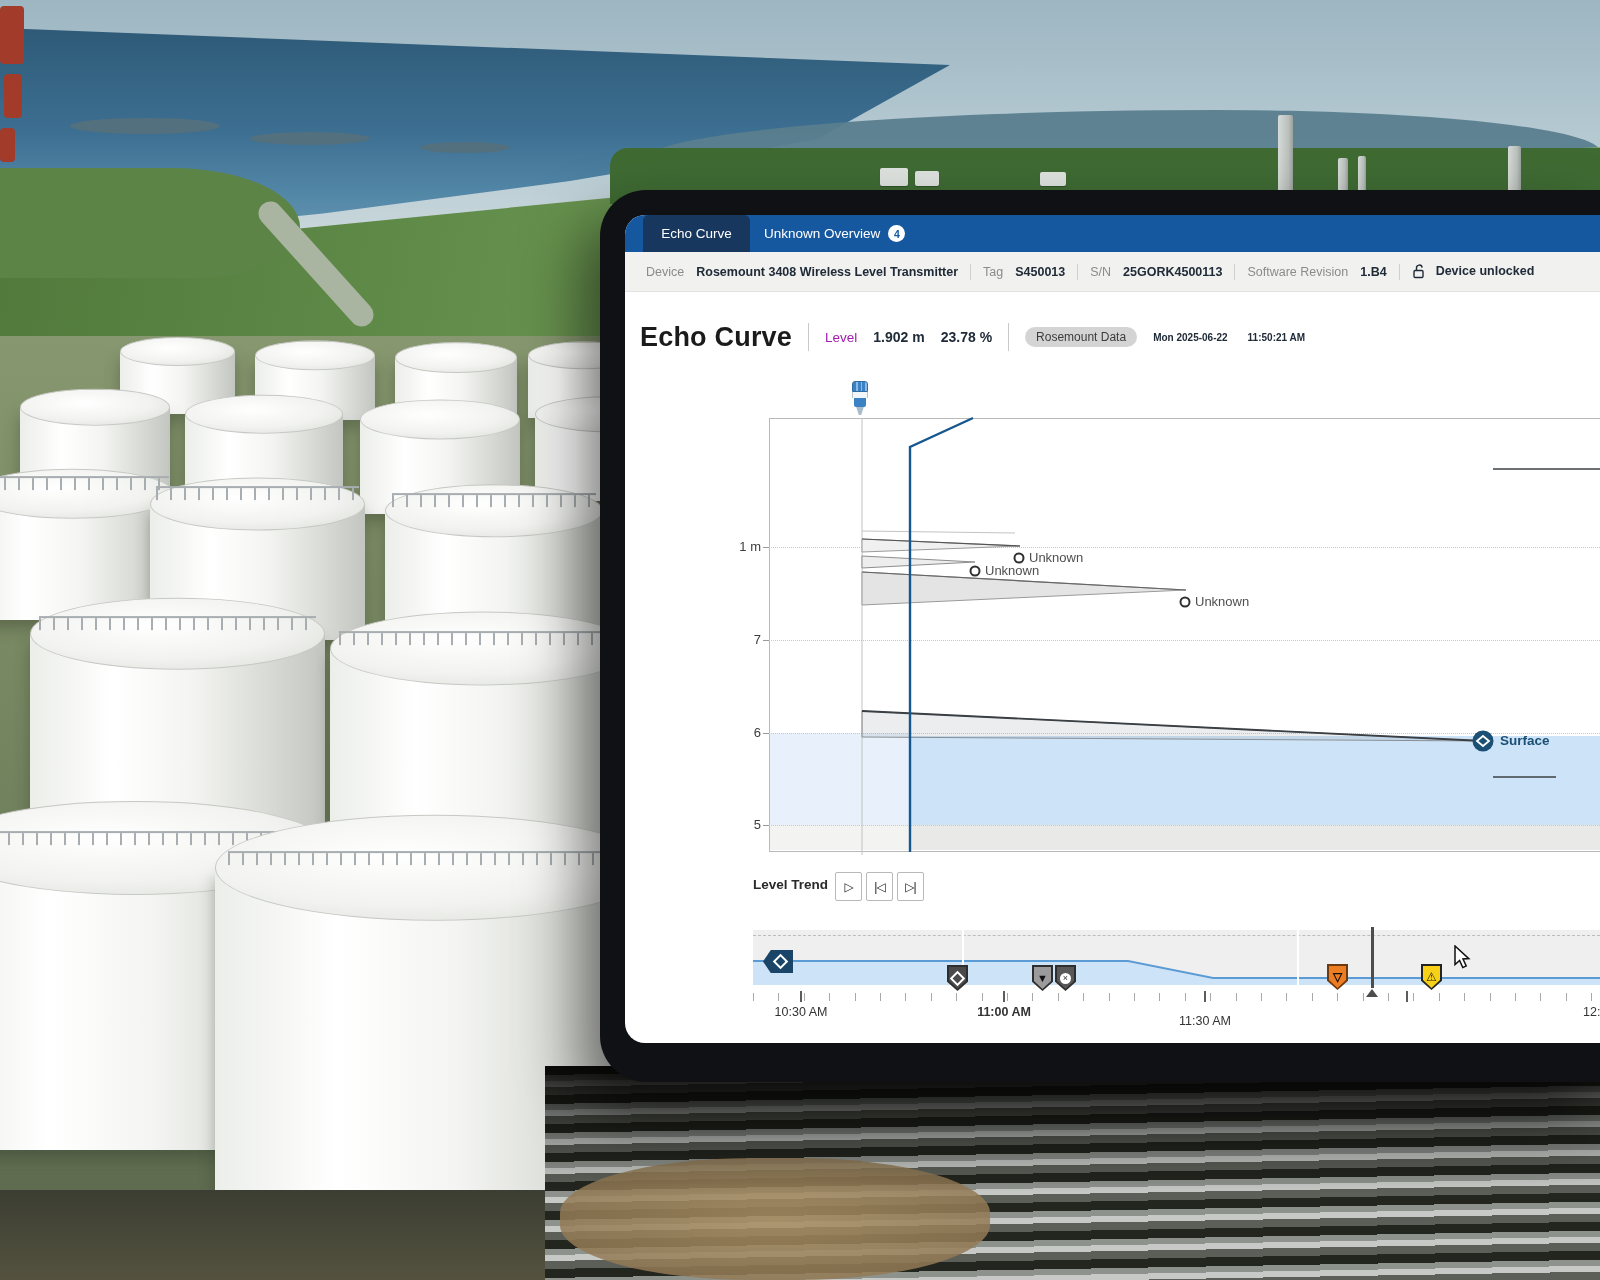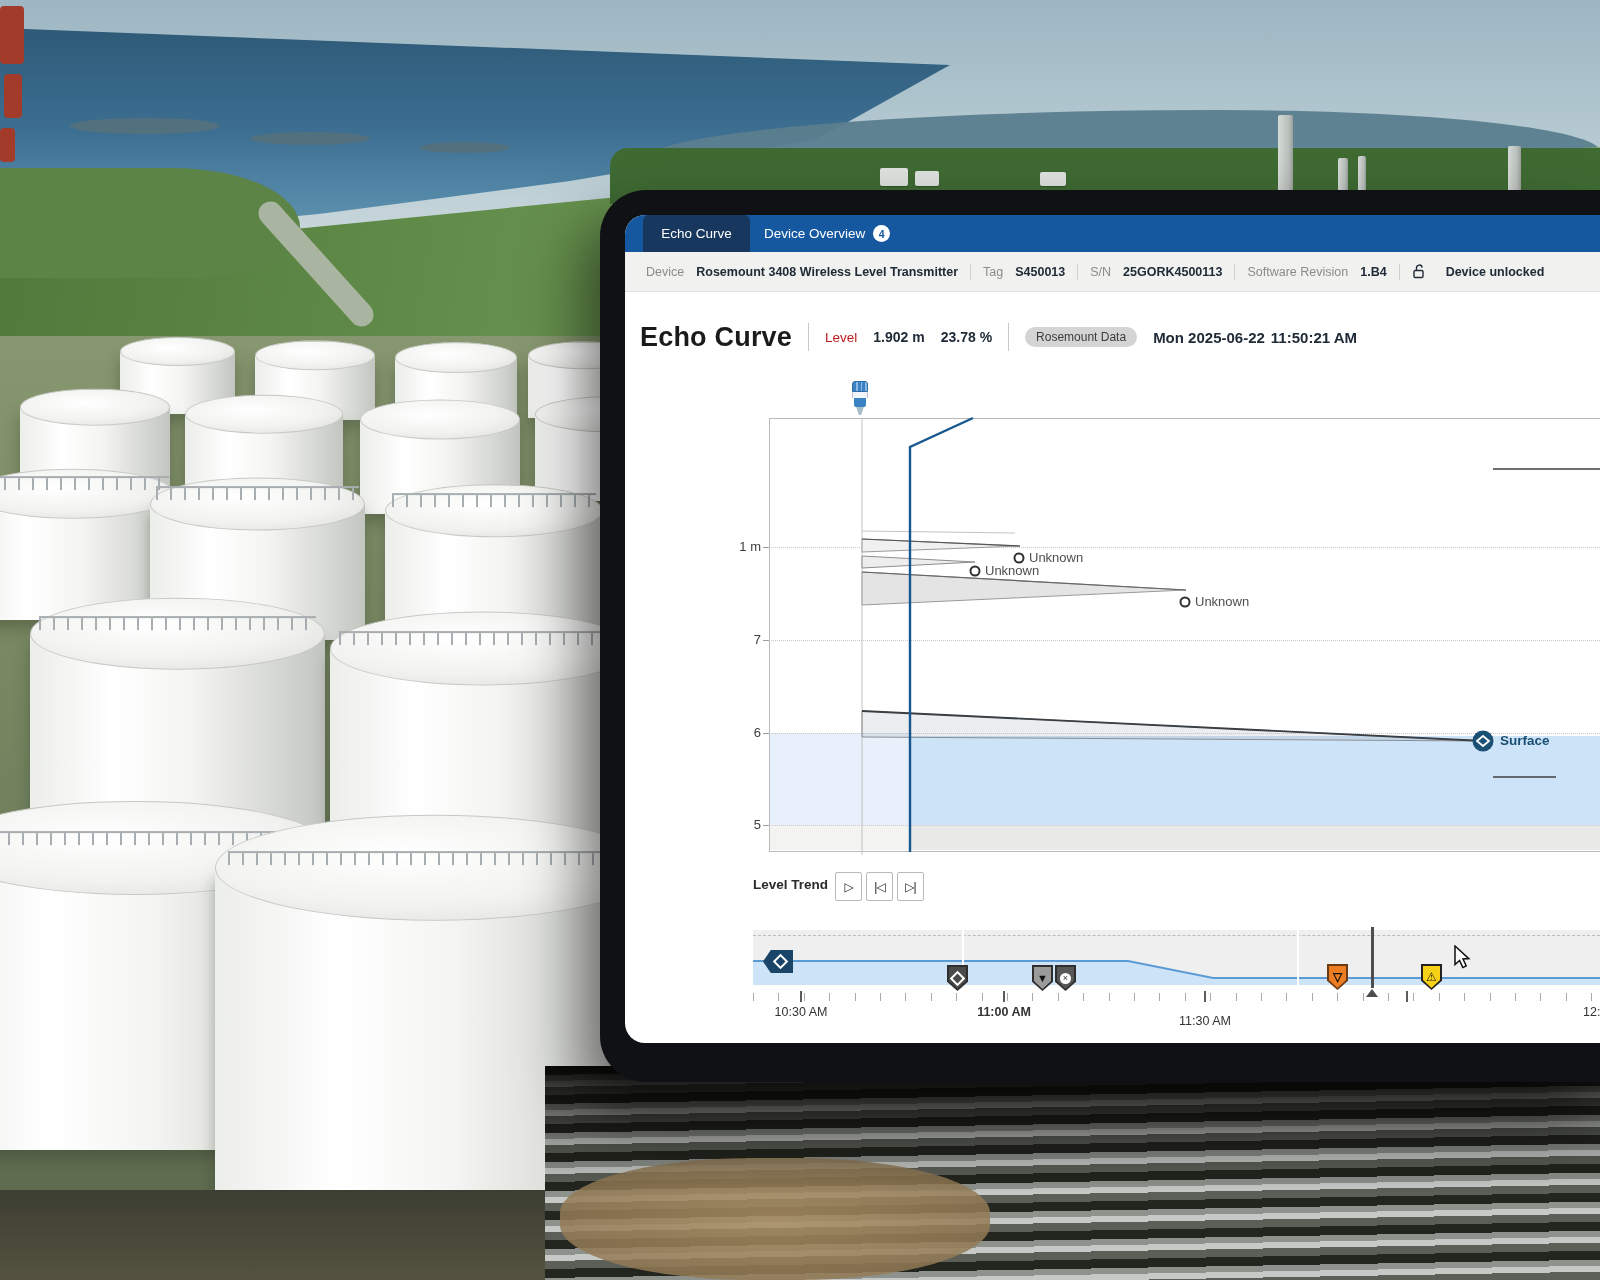--- a/index.html
+++ b/index.html
@@ -55,30 +55,30 @@
     padding:0 14px;color:#fff;font-size:13.5px;}
   .tab-badge{width:17px;height:17px;border-radius:50%;background:#fff;color:#1558a0;
     font-size:10.5px;font-weight:bold;display:flex;align-items:center;justify-content:center;}
 
   
   .devbar{position:absolute;left:0;top:37px;width:100%;height:40px;background:#f1f1ef;
     border-bottom:1px solid #e2e2e0;display:flex;align-items:center;gap:12px;padding-left:21px;
     font-size:12.5px;color:#8b8b8b;box-sizing:border-box;}
   .devbar b{color:#202b38;font-weight:bold;}
   .vsep{width:1px;height:16px;background:#cfcfcd;}
-  .lockwrap{display:flex;align-items:center;gap:20px;color:#202b38;font-weight:bold;}
+  .lockwrap{display:flex;align-items:flex-start;gap:10px;color:#202b38;font-weight:bold;}
 
   
   .titlerow{position:absolute;left:15px;top:100px;height:44px;display:flex;align-items:center;gap:16px;}
   .pgtitle{font-size:27px;font-weight:bold;color:#1b1b1b;letter-spacing:.2px;}
   .tdiv{width:1px;height:28px;background:#c9c9c9;}
-  .lvl-label{font-size:13.5px;color:#b91c1c;}
+  .lvl-label{font-size:13.5px;color:#a21caf;}
   .lvl-val{font-size:14px;font-weight:bold;color:#202b38;}
   .pill{background:#d4d4d4;color:#3c3c3c;font-size:12px;padding:3px 11px;border-radius:11px;}
-  .tstamp{font-size:15px;font-weight:bold;color:#202b38;display:flex;gap:6px;}
+  .tstamp{font-size:10px;font-weight:bold;color:#202b38;display:flex;gap:20px;}
 
   
   .chartbox{position:absolute;left:144px;top:203px;width:831px;height:432px;
     border-left:1px solid #b9b9b9;border-top:1px solid #b9b9b9;border-bottom:1px solid #b9b9b9;}
   .grid{position:absolute;left:144px;width:831px;height:0;border-top:1px dotted #c8c8c8;}
   .ytick{position:absolute;width:6px;height:1px;background:#9a9a9a;left:138px;}
   .ylab{position:absolute;left:96px;width:40px;text-align:right;font-size:13px;color:#3c3c3c;}
   .liq{position:absolute;}
   .unk{position:absolute;font-size:13px;color:#4f4f4f;}
   .surf-label{position:absolute;font-size:13.5px;color:#1b4f74;font-weight:bold;}
@@ -201,21 +201,21 @@
   <div class="abs pipesShade"></div>
 
   <div class="abs tablet"></div>
   <div class="abs screen">
 
     <div class="tabbar">
       <div class="tab-active">
         <span>Echo Curve</span>
       </div>
       <div class="tab-plain">
-        <span>Device Overview</span>
+        <span>Unknown Overview</span>
         <span class="tab-badge">4</span>
       </div>
     </div>
 
     <div class="devbar">
       <span>Device</span>
       <b>Rosemount 3408 Wireless Level Transmitter</b>
       <span class="vsep"></span>
       <span>Tag</span>
       <b>S450013</b>

